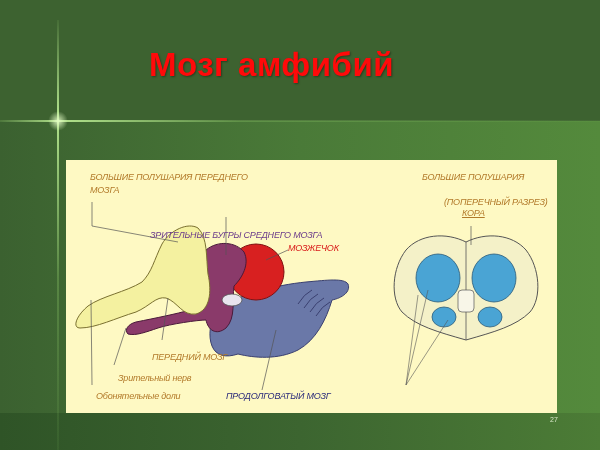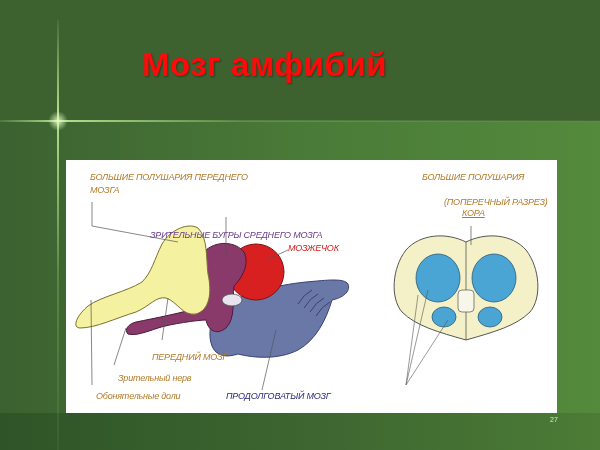--- a/index.html
+++ b/index.html
@@ -8,23 +8,23 @@
   .bg-bottom { position:absolute; left:0; top:121px; width:600px; height:329px;
     background:linear-gradient(90deg,#3b6130 0%,#4a7a38 50%,#548a3c 100%); }
   .bg-foot { position:absolute; left:0; top:413px; width:600px; height:37px;
     background:linear-gradient(90deg,#2f5427 0%,#3c6530 50%,#4c7c36 100%); }
   .hline { position:absolute; left:0; top:120px; width:600px; height:2px;
     background:linear-gradient(90deg,rgba(150,210,110,0.2),rgba(190,240,150,0.9) 10%,rgba(150,210,110,0.3) 40%,rgba(120,180,90,0.1)); }
   .vline { position:absolute; left:57px; top:20px; width:2px; height:430px;
     background:linear-gradient(180deg,rgba(150,210,110,0.1),rgba(190,240,150,0.9) 22%,rgba(150,210,110,0.3) 60%,rgba(120,180,90,0.1)); }
   .glow { position:absolute; left:48px; top:111px; width:20px; height:20px; border-radius:50%;
     background:radial-gradient(circle,rgba(230,255,200,0.9),rgba(200,255,150,0) 70%); }
-  .title { position:absolute; left:142px; top:46px; font-size:33px; font-weight:bold;
+  .title { position:absolute; left:149px; top:46px; font-size:33px; font-weight:bold;
     color:#ff0a0a; letter-spacing:0.5px; text-shadow:1px 1px 2px rgba(0,0,0,0.35); }
-  .panel { position:absolute; left:66px; top:160px; width:491px; height:253px; background:#ffffff; }
+  .panel { position:absolute; left:66px; top:160px; width:491px; height:253px; background:#fef9c3; }
   .lbl { position:absolute; font-size:9px; font-style:italic; white-space:nowrap; letter-spacing:-0.2px; }
   .tan { color:#b27a2a; }
   .purple { color:#6a3a8a;margin-top:22px; }
   .red { color:#d81818; }
   .navy { color:#2a2a7a; }
   .lbl-cap { text-transform:uppercase; }
   .page-num { position:absolute; left:550px; top:416px; font-size:7px; color:#d8e8c8; }
   svg { position:absolute; left:0; top:0; }
 </style>
 </head>

